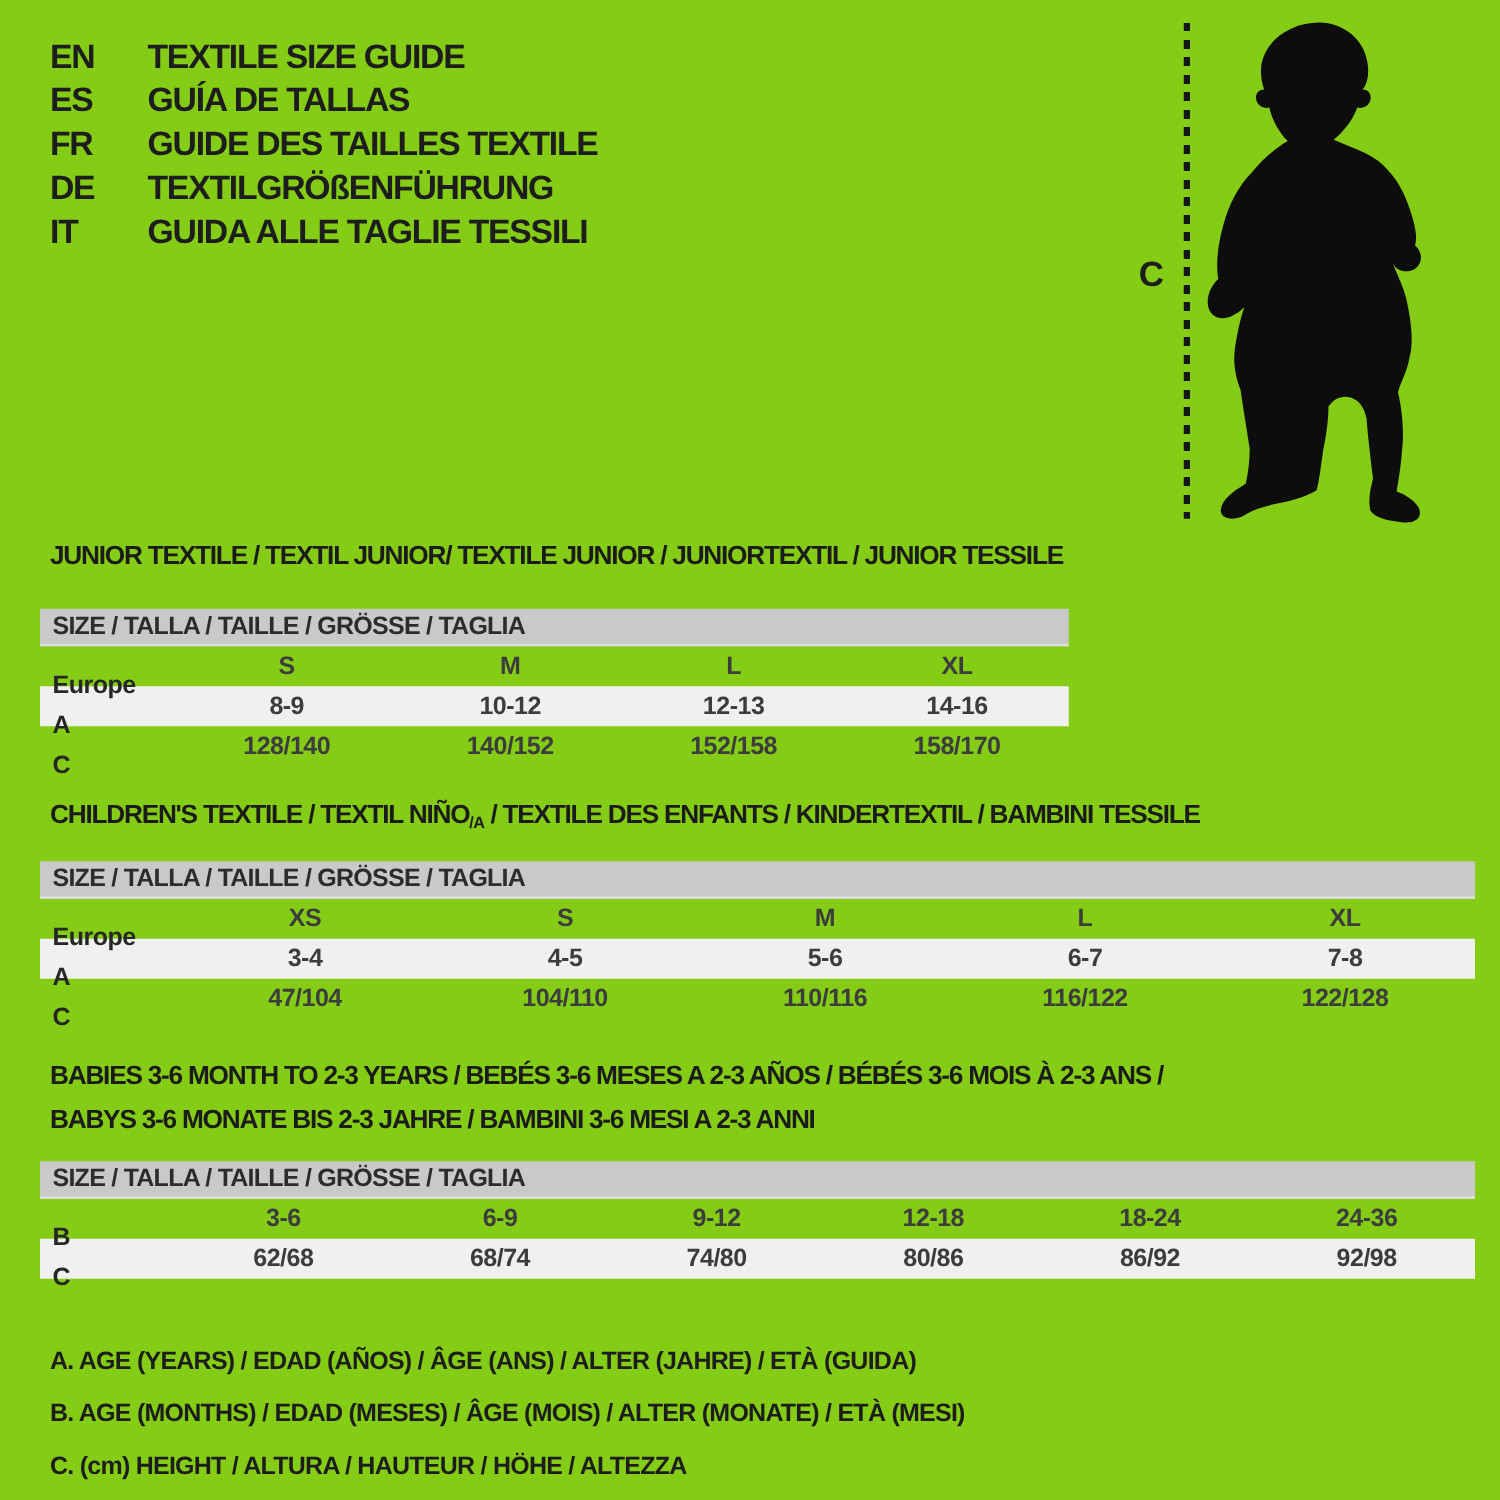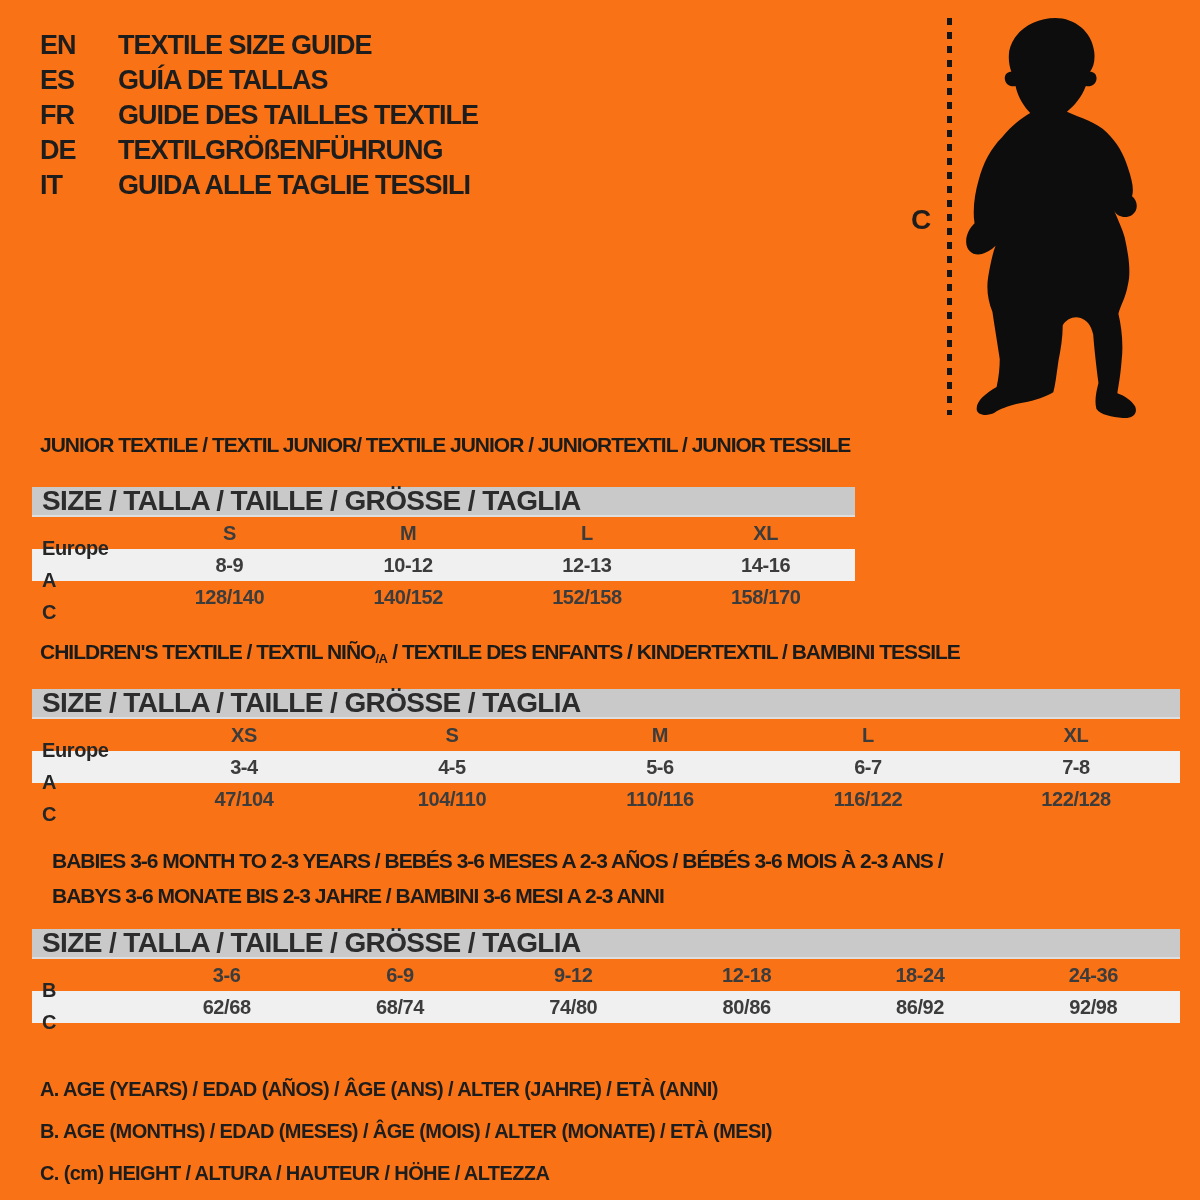--- a/index.html
+++ b/index.html
@@ -1,17 +1,17 @@
 <!DOCTYPE html>
 <html><head>
 <meta charset="utf-8">
 <style>
   html,body { margin:0; padding:0; background:#ffffff; }
   .canvas {
-    position:relative; width:1200px; height:1200px; background:#f97316;
+    position:relative; width:1200px; height:1200px; background:#84cc16;
     font-family:"Liberation Sans", sans-serif; font-weight:bold; color:#1d1d1d;
     overflow:hidden;
   }
   
   .langs { position:absolute; left:40px; top:28px; }
   .lang-row { display:flex; height:35px; align-items:center; font-size:27px; letter-spacing:-1px; }
   .lang-code { width:78px; }
   
   .dash-line {
     position:absolute; left:947px; top:18px; width:5px; height:397px;
@@ -20,21 +20,21 @@
   .fig-label { position:absolute; left:911px; top:204px; font-size:28px; letter-spacing:-1px; }
   .silhouette { position:absolute; left:963px; top:16px; }
   
   .sec-title { position:absolute; left:40px; margin:0; font-size:21px; letter-spacing:-1px; white-space:nowrap; color:#1b1b1b; }
   .sub-small { font-size:13px; vertical-align:-4px; letter-spacing:-0.5px; }
   .two-line { line-height:35px; }
   
   .size-table { position:absolute; left:32px; }
   .t-bar {
     height:30px; background:#c9c9c9; display:flex; align-items:center;
-    padding-left:10px; font-size:28px; letter-spacing:-0.6px; color:#2c2c2c;
+    padding-left:10px; font-size:20px; letter-spacing:-0.6px; color:#2c2c2c;
     box-sizing:border-box; border-bottom:2px solid #dedede;
   }
   .t-row { display:flex; height:32px; align-items:center; font-size:20px; letter-spacing:-0.4px; }
   .t-row.shaded { background:#f0f0f0; }
   .t-label { width:108px; padding-left:10px; box-sizing:border-box; color:#262626;margin-top:30px; }
   .t-val { flex:1; text-align:center; color:#3c3c3c; }
   #table-0 { top:487px; width:823px; }
   #table-1 { top:689px; width:1148px; }
   #table-2 { top:929px; width:1148px; }
   
@@ -134,21 +134,21 @@
       <div class="t-row">
         <div class="t-label">C</div>
         <div class="t-val">47/104</div>
         <div class="t-val">104/110</div>
         <div class="t-val">110/116</div>
         <div class="t-val">116/122</div>
         <div class="t-val">122/128</div>
       </div>
     </div>
 
-  <h2 class="sec-title two-line" style="top:843px;margin-left:12px;"><span>BABIES 3-6 MONTH TO 2-3 YEARS / BEBÉS 3-6 MESES A 2-3 AÑOS / BÉBÉS 3-6 MOIS À 2-3 ANS /</span><br><span>BABYS 3-6 MONATE BIS 2-3 JAHRE / BAMBINI 3-6 MESI A 2-3 ANNI</span></h2>
+  <h2 class="sec-title two-line" style="top:843px;"><span>BABIES 3-6 MONTH TO 2-3 YEARS / BEBÉS 3-6 MESES A 2-3 AÑOS / BÉBÉS 3-6 MOIS À 2-3 ANS /</span><br><span>BABYS 3-6 MONATE BIS 2-3 JAHRE / BAMBINI 3-6 MESI A 2-3 ANNI</span></h2>
   <div class="size-table" id="table-2">
       <div class="t-bar">SIZE / TALLA / TAILLE / GRÖSSE / TAGLIA</div>
       <div class="t-row">
         <div class="t-label">B</div>
         <div class="t-val">3-6</div>
         <div class="t-val">6-9</div>
         <div class="t-val">9-12</div>
         <div class="t-val">12-18</div>
         <div class="t-val">18-24</div>
         <div class="t-val">24-36</div>
@@ -158,18 +158,18 @@
         <div class="t-val">62/68</div>
         <div class="t-val">68/74</div>
         <div class="t-val">74/80</div>
         <div class="t-val">80/86</div>
         <div class="t-val">86/92</div>
         <div class="t-val">92/98</div>
       </div>
     </div>
 
   <div class="legend">
-    <div class="legend-line">A. AGE (YEARS) / EDAD (AÑOS) / ÂGE (ANS) / ALTER (JAHRE) / ETÀ (ANNI)</div>
+    <div class="legend-line">A. AGE (YEARS) / EDAD (AÑOS) / ÂGE (ANS) / ALTER (JAHRE) / ETÀ (GUIDA)</div>
     <div class="legend-line">B. AGE (MONTHS) / EDAD (MESES) / ÂGE (MOIS) / ALTER (MONATE) / ETÀ (MESI)</div>
     <div class="legend-line">C. (cm) HEIGHT / ALTURA / HAUTEUR / HÖHE / ALTEZZA</div>
   </div>
 
 </div>
 
 </body></html>

